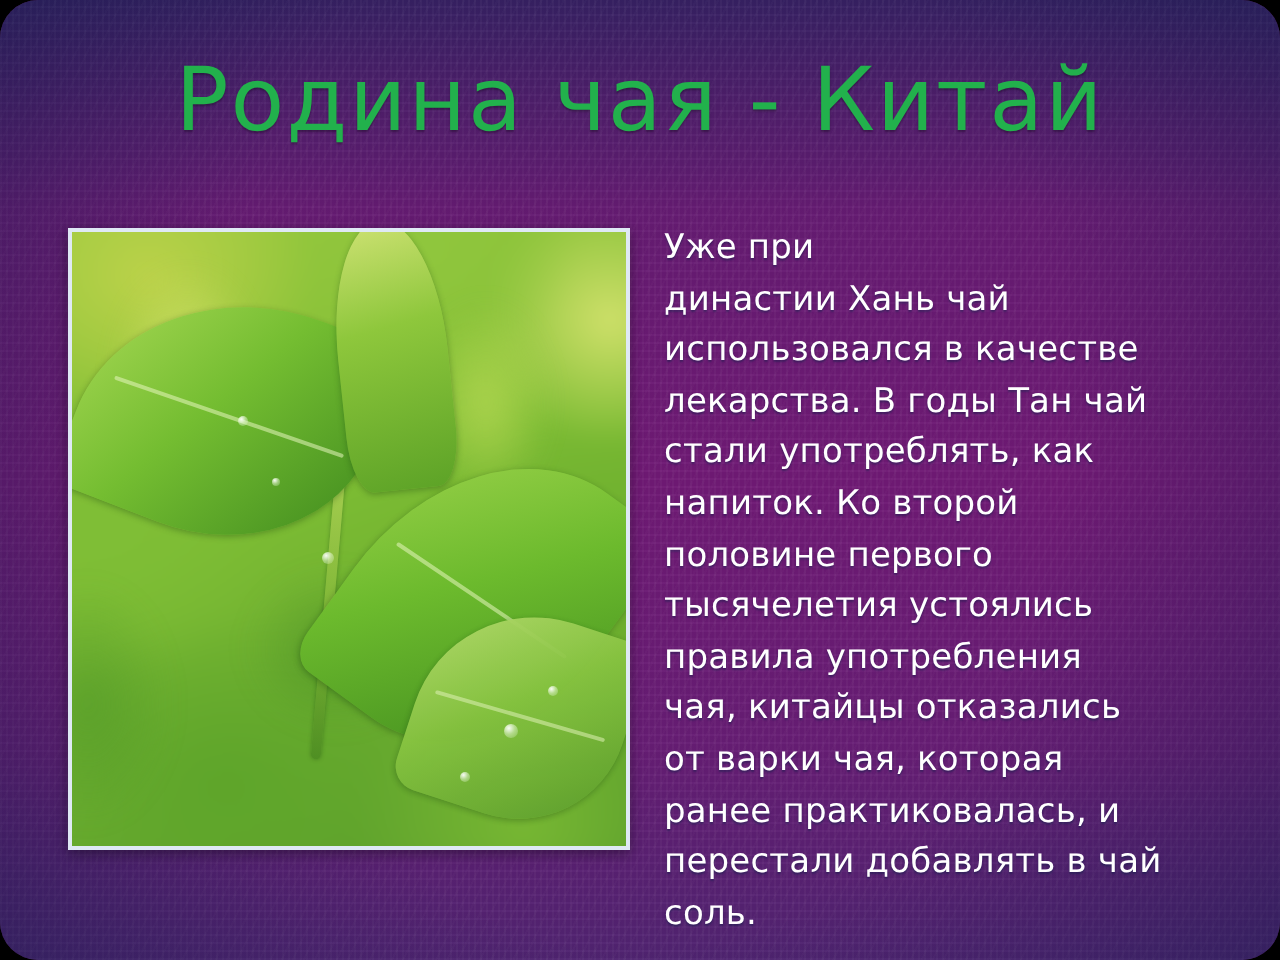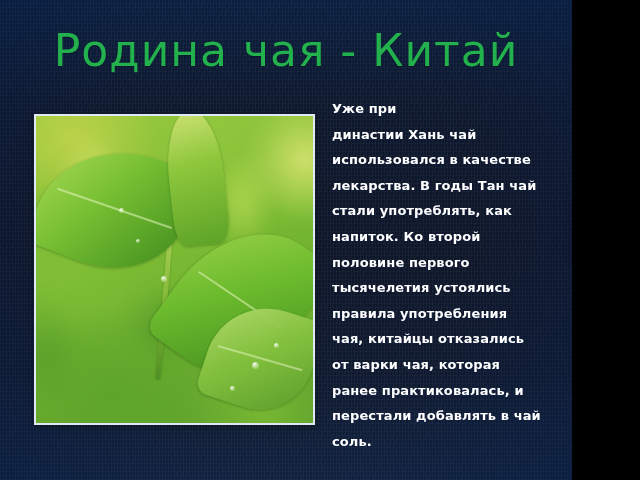--- a/index.html
+++ b/index.html
@@ -2,25 +2,26 @@
 <html><head>
 <meta charset="utf-8">
 <style>
   html, body {
     margin: 0;
     padding: 0;
     background: #000;
   }
   #slide {
     position: relative;
-    width: 572px;
+    width: 640px;
     height: 480px;
     overflow: hidden;
     font-family: "DejaVu Sans", "Liberation Sans", sans-serif;
-    background-color: #0f172a;
+    background-color: #701a75;
+    border-radius: 19px;
   }
   
   .bg-base {
     position: absolute;
     inset: 0;
     background:
       radial-gradient(ellipse 62% 120% at 50% 30%,
         rgba(125,148,200,0.95) 0%,
         rgba(104,128,186,0.85) 18%,
         rgba(74,100,164,0.70) 38%,
@@ -204,26 +205,26 @@
   .dew {
     position: absolute;
     border-radius: 50%;
     background: radial-gradient(circle at 35% 30%, rgba(255,255,255,0.95) 0%, rgba(235,250,220,0.5) 45%, rgba(200,235,180,0.12) 100%);
   }
 
   
   #body-text {
     position: absolute;
     left: 332px;
-    top: 96px;
+    top: 112px;
     width: 272px;
     color: #ffffff;
-    font-size: 13px;
+    font-size: 17px;
     line-height: 25.6px;
-    font-weight: 700;
+    font-weight: 400;
     letter-spacing: 0.1px;
     text-shadow: 0 1px 1px rgba(10,30,70,0.45);
     white-space: pre-line;
   }
 </style>
 </head>
 <body>
 
 <div id="slide">
 

